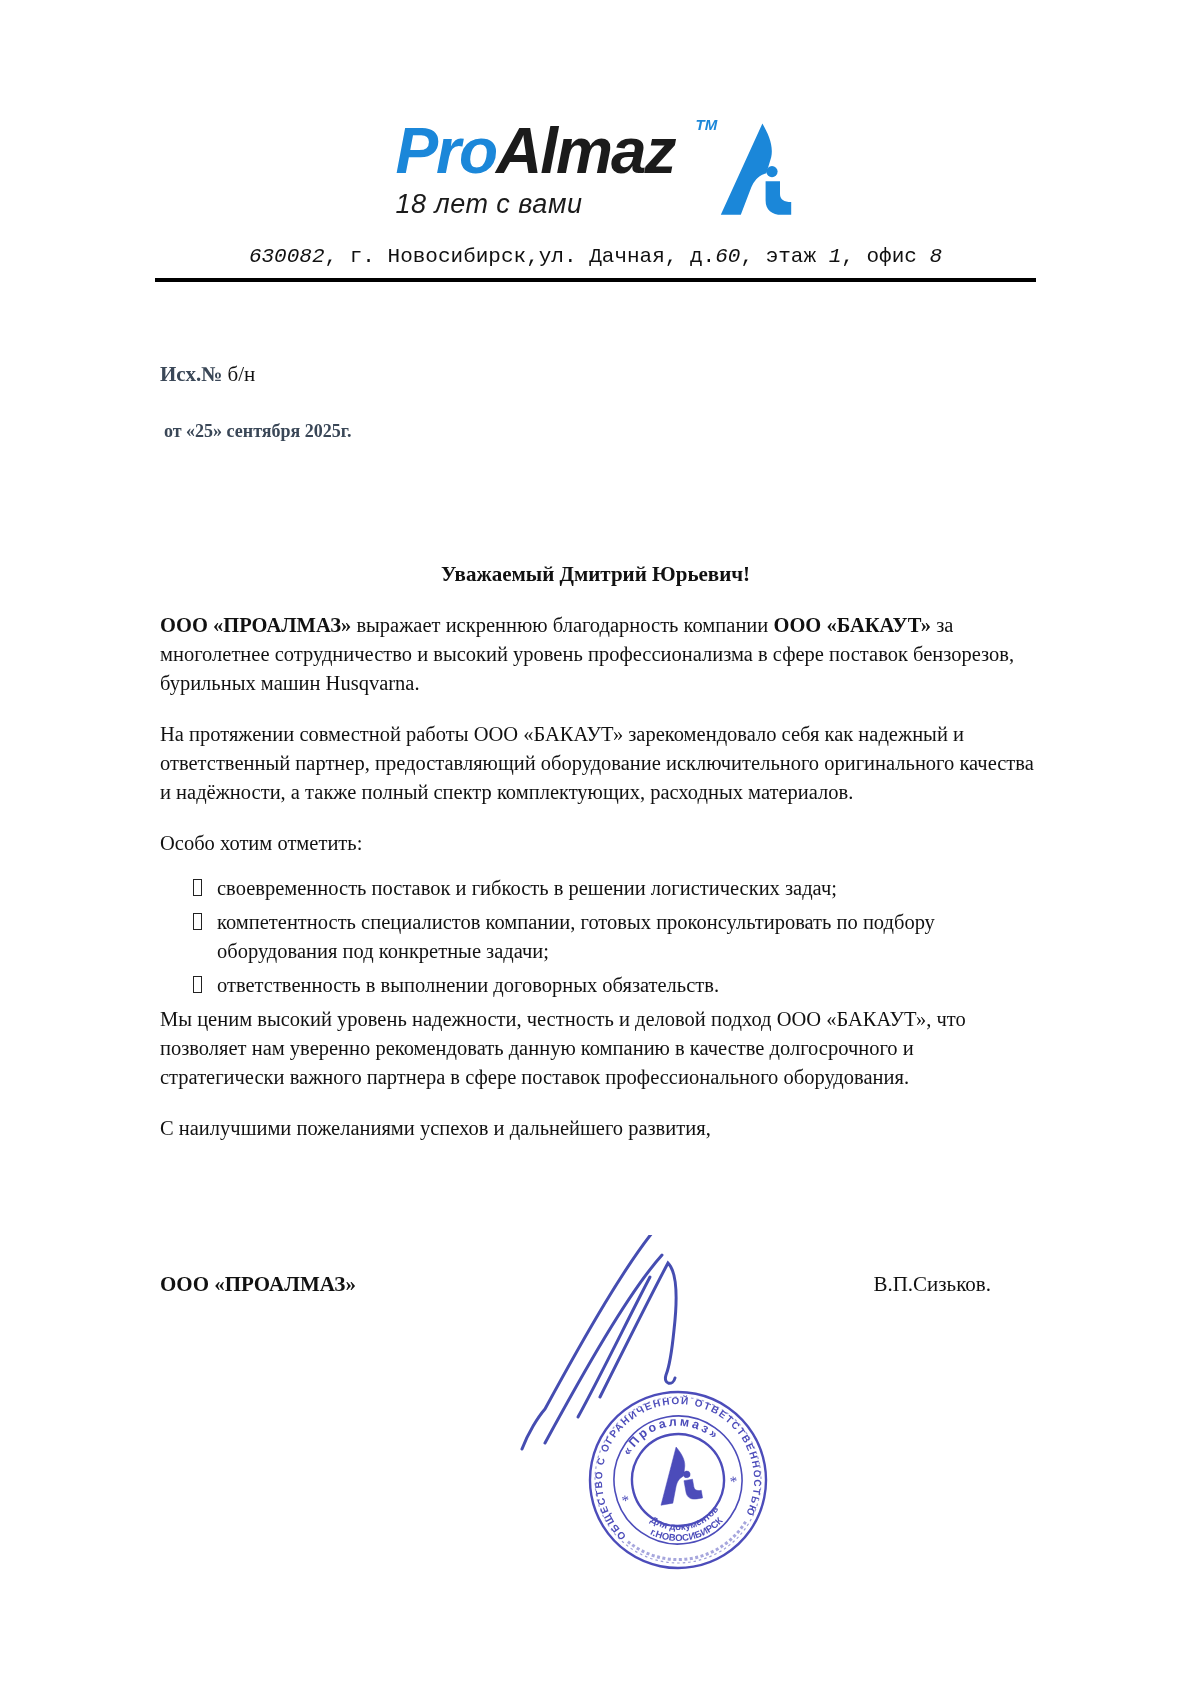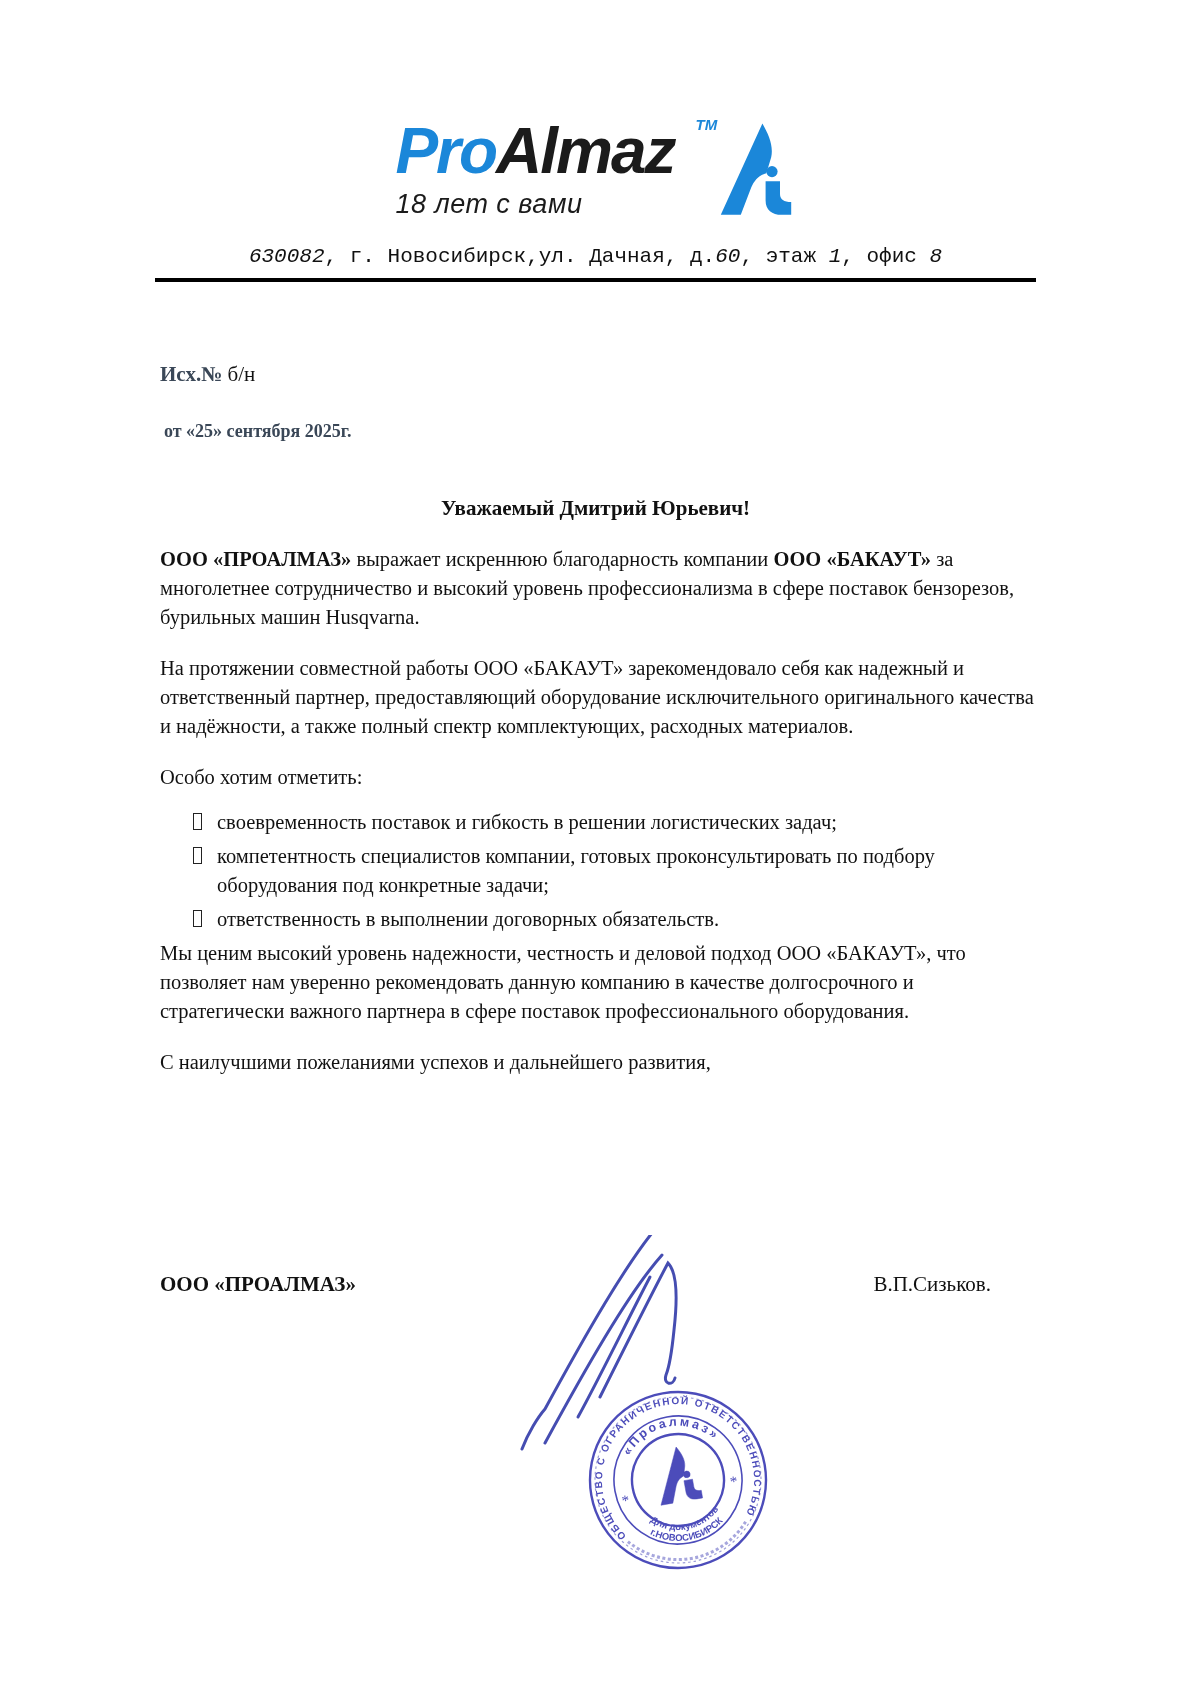--- a/index.html
+++ b/index.html
@@ -48,21 +48,21 @@
     font-size:21px;color:#111;
   }
   .i{font-style:italic;}
   .b{font-weight:bold;}
   .d{color:#3a4757;}
   .divider{height:4px;background:#000;margin:10px 155px 0 155px;}
   
   .ref-line{margin:80px 0 0 160px;font-size:21px;}
   .date-line{margin:34px 0 0 164px;font-size:18px;font-weight:bold;color:#3a4757;}
   
-  .salutation{margin-top:54px;text-align:center;font-weight:bold;font-size:21px;}
+  .salutation{margin-top:120px;text-align:center;font-weight:bold;font-size:21px;}
   .bodytext{margin:24px 152px 0 160px;font-size:20.5px;line-height:29px;}
   .bodytext p{margin:0 0 0 0;}
   .bodytext p + p{margin-top:22px;}
   ul.points{list-style:none;margin:16px 0 0 0;padding:0 0 0 33px;}
   ul.points li{position:relative;padding-left:24px;margin-bottom:5px;}
   .tofu{
     display:inline-block;width:9px;height:17px;
     border:1.5px solid #222;box-sizing:border-box;
     position:absolute;left:0;top:5px;
   }

